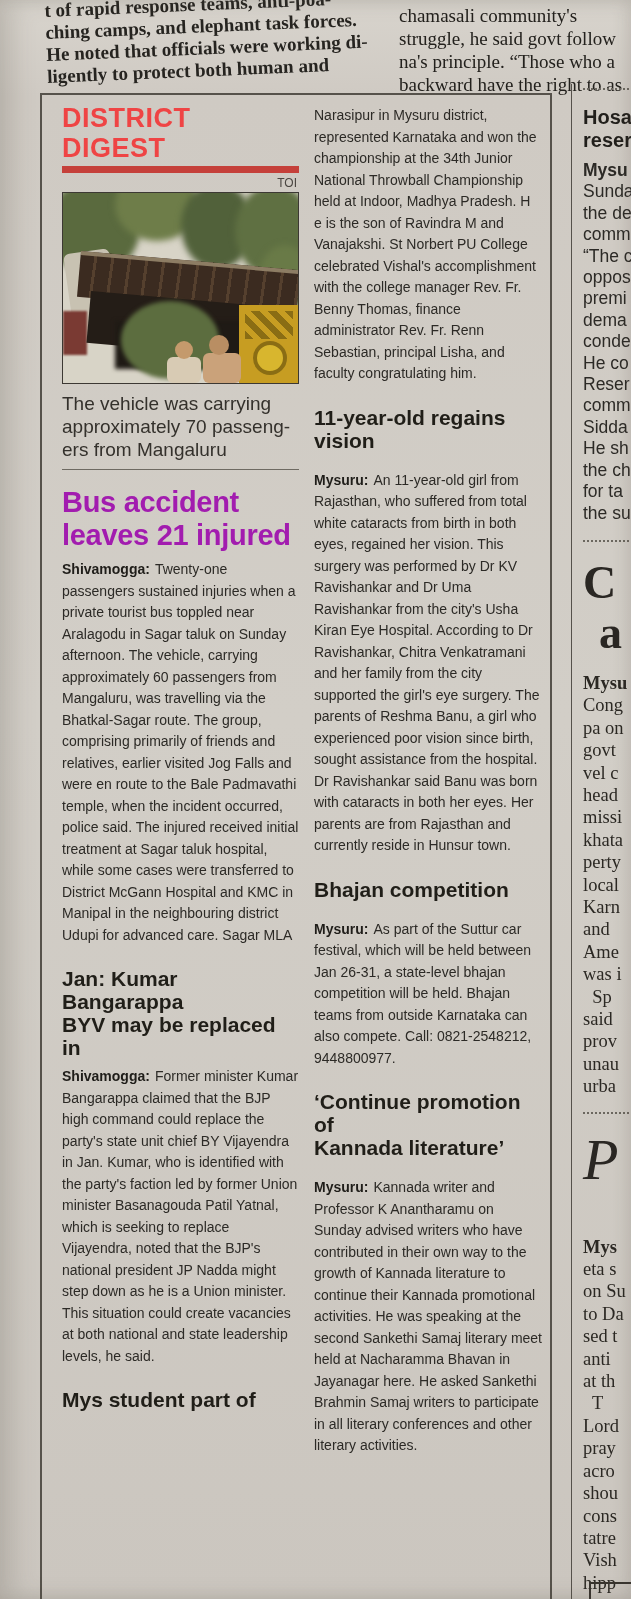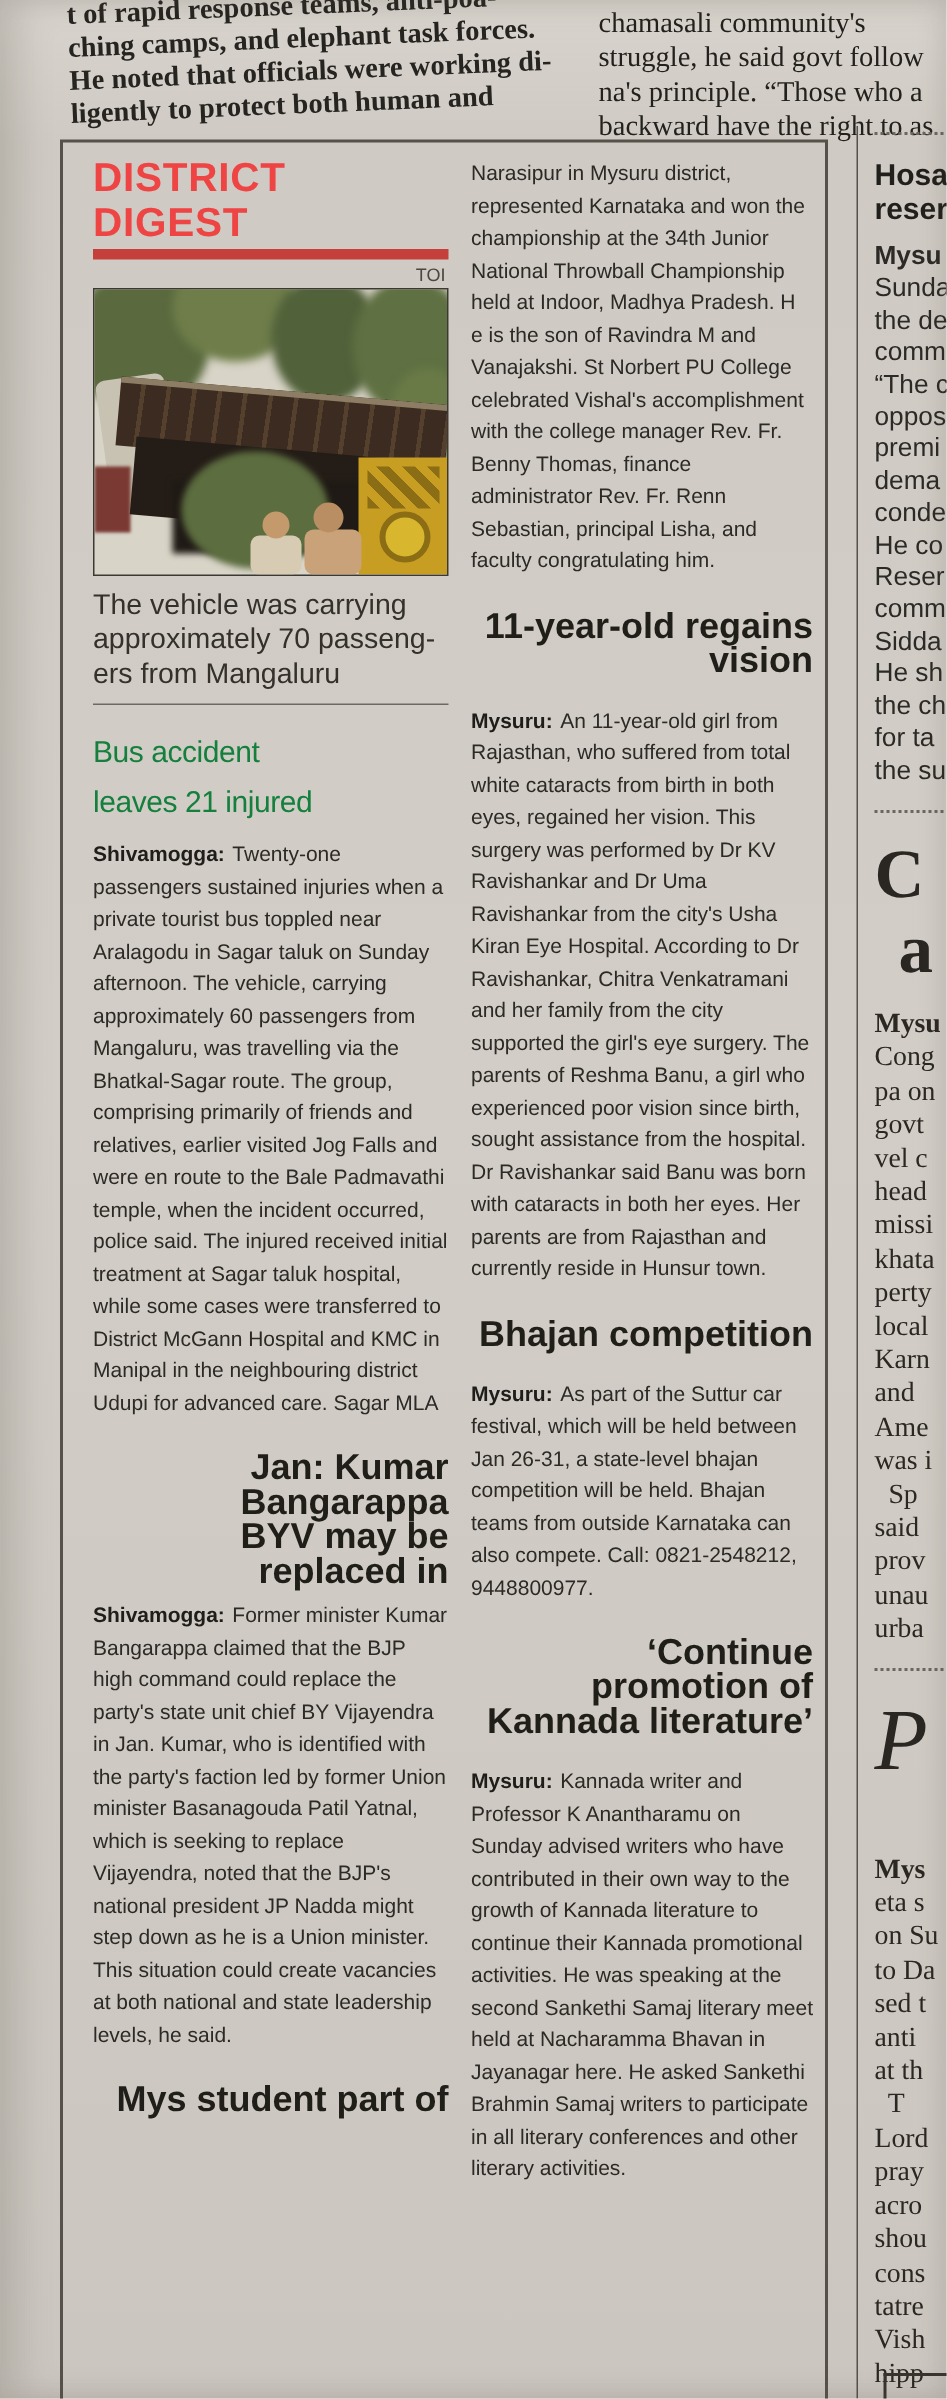--- a/index.html
+++ b/index.html
@@ -51,22 +51,22 @@
   .ph-crane-in{left:182px;top:118px;width:48px;height:28px;background:repeating-linear-gradient(45deg,#8a6d14 0 6px,#c79d22 6px 12px);}
   .ph-wheel{left:190px;top:148px;width:34px;height:34px;border-radius:50%;background:#d8b62e;border:4px solid #8a6d14;box-sizing:border-box;}
   .ph-head1{left:112px;top:148px;width:18px;height:18px;border-radius:50%;background:#c49a6c;}
   .ph-head2{left:146px;top:142px;width:20px;height:20px;border-radius:50%;background:#b98e63;}
   .ph-torso1{left:104px;top:164px;width:34px;height:26px;border-radius:6px;background:#d8cbb4;}
   .ph-torso2{left:140px;top:160px;width:38px;height:30px;border-radius:6px;background:#caa27a;}
 
   .dd-caption{margin-top:8px;font-size:19px;line-height:23px;color:#34312c;}
   .dd-rule{border-top:1.5px solid #6e6a62;margin:8px 0 16px;}
 
-  .hl-xl{font-size:20px;line-height:33px;font-weight:normal;color:#15803d;letter-spacing:-.3px;}
-  .hl-sub{font-size:24px;line-height:23px;font-weight:bold;color:#201e18;text-align:right;}
+  .hl-xl{font-size:29px;line-height:33px;font-weight:bold;color:#a21caf;letter-spacing:-.3px;}
+  .hl-sub{font-size:21px;line-height:23px;font-weight:bold;color:#201e18;}
   .article{margin-top:21px;}
   .article.first{margin-top:0;}
   p.body{margin:7px 0 0;font-size:14px;line-height:21.5px;color:#2c2a26;}
   p.body .lead{margin-right:5px;color:#1f1d19;}
   .col-mid p.body{margin-top:18px;}
 
   
   .right-rule{position:absolute;left:571px;top:84px;height:1515px;border-left:1.5px solid #55514b;}
   .right-col{position:absolute;left:583px;top:84px;width:60px;color:#2c2a26;}
   .rc-dots{border-top:2px dotted #6b675f;width:46px;margin:4px 0 16px;}

